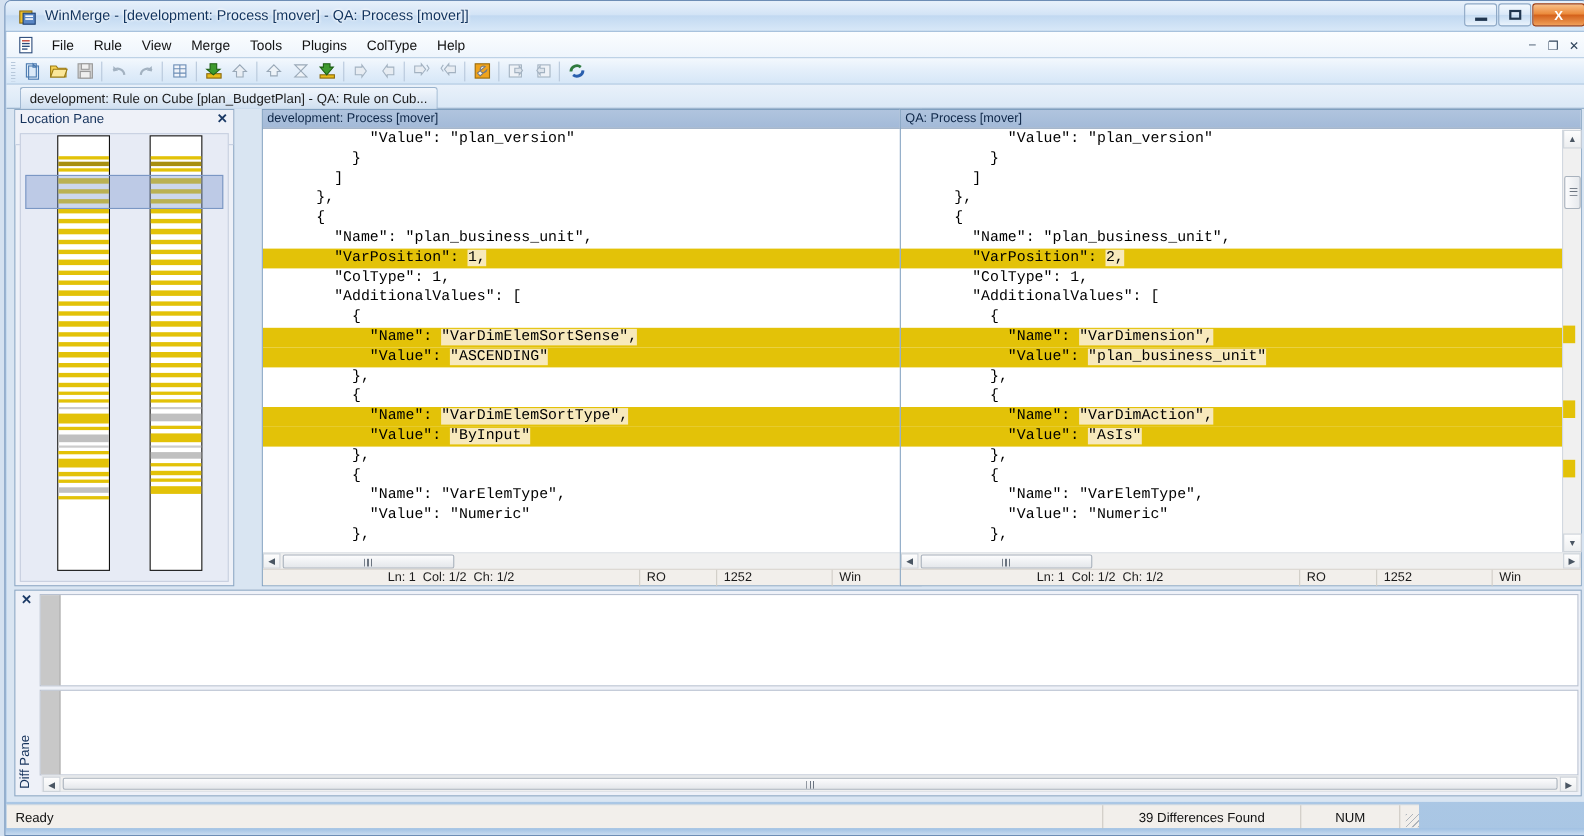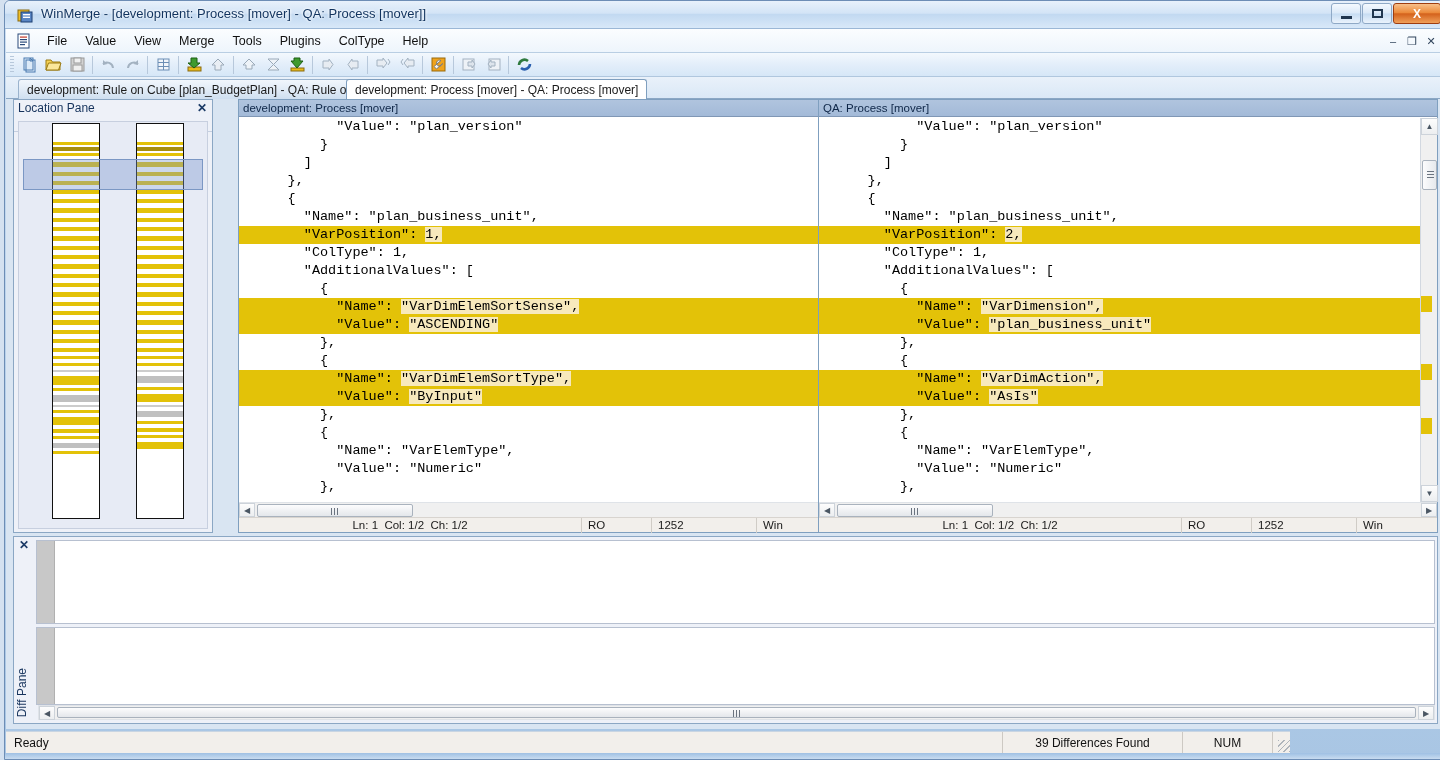--- a/index.html
+++ b/index.html
@@ -337,21 +337,21 @@
 
   <div id="menubar">
     <svg id="mdi-icon" viewBox="0 0 16 16">
       <rect x="2" y="1" width="11" height="14" fill="#fff" stroke="#2a4a7a"></rect>
       <rect x="4" y="3.5" width="7" height="1.2" fill="#c2392b"></rect>
       <rect x="4" y="6" width="7" height="1.2" fill="#2a4a7a"></rect>
       <rect x="4" y="8.5" width="7" height="1.2" fill="#2a4a7a"></rect>
       <rect x="4" y="11" width="5" height="1.2" fill="#2a4a7a"></rect>
     </svg>
     <div class="menu-item">File</div>
-    <div class="menu-item">Value</div>
+    <div class="menu-item">Rule</div>
     <div class="menu-item">View</div>
     <div class="menu-item">Merge</div>
     <div class="menu-item">Tools</div>
     <div class="menu-item">Plugins</div>
     <div class="menu-item">ColType</div>
     <div class="menu-item">Help</div>
     <div class="mdi-btns">
       <div class="mdi-btn">–</div>
       <div class="mdi-btn">❐</div>
       <div class="mdi-btn">✕</div>
@@ -490,21 +490,20 @@
     <div class="tb-btn">
       <svg width="17" height="17" viewBox="0 0 17 17">
           <path d="M3 9 a5.5 5.5 0 0 1 9-4" stroke="#2f7a3e" stroke-width="2.6" fill="none"></path>
           <path d="M14 8 a5.5 5.5 0 0 1 -9 4" stroke="#2a5fae" stroke-width="2.6" fill="none"></path>
         </svg>
     </div>
   </div>
 
   <div id="tabstrip">
     <div class="tab inactive" style="left:12px;">development: Rule on Cube [plan_BudgetPlan] - QA: Rule on Cub...</div>
-    <div class="tab active" style="left:340px;">development: Process [mover] - QA: Process [mover]</div>
   </div>
 
   <div id="client">
 
     <div id="location-pane">
       <div id="loc-title">
         <span>Location Pane</span>
         <span id="loc-close">✕</span>
       </div>
       <div id="loc-canvas">

